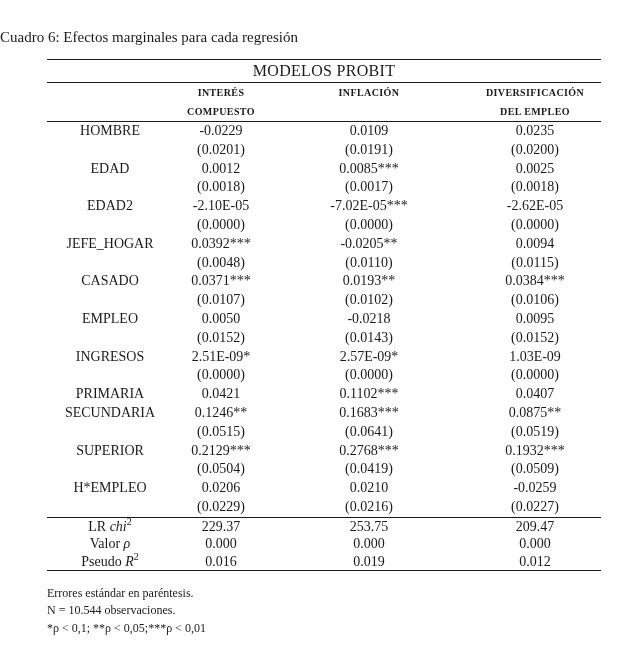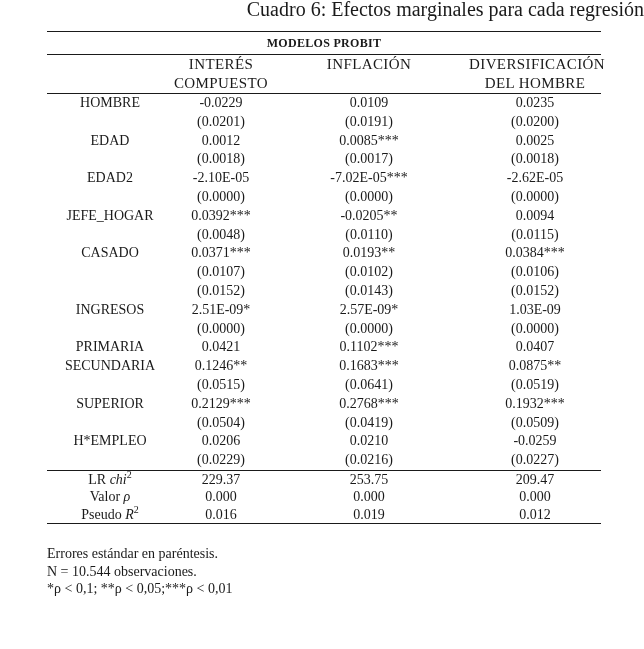--- a/index.html
+++ b/index.html
@@ -6,22 +6,23 @@
     margin: 0;
     padding: 0;
     background: #ffffff;
     width: 644px;
     height: 649px;
     color: #1a1a1a;
     font-family: "Liberation Serif", "DejaVu Serif", serif;
     overflow: hidden;
   }
   .caption {
-    text-align: right;
-    font-size: 20px;
+    text-align: left;
+    padding-top: 28px;
+    font-size: 15px;
     line-height: 18px;
   }
   table.probit {
     border-collapse: collapse;
     table-layout: fixed;
     width: 554px;
     margin: 13px 0 0 47px;
     border-top: 1.6px solid #1a1a1a;
     border-bottom: 1.6px solid #1a1a1a;
   }
@@ -30,31 +31,32 @@
   col.c2 { width: 200px; }
   col.c3 { width: 132px; }
   th, td {
     padding: 0;
     font-weight: normal;
     text-align: center;
     white-space: nowrap;
     overflow: visible;
   }
   .group-row th {
-    font-weight: bold;
-    font-size: 12px;
+    font-weight: normal;
+    font-size: 16px;
     line-height: 22px;
     letter-spacing: 0.3px;
     border-bottom: 1.6px solid #1a1a1a;
     text-align: center;
   }
   .colhead th {
-    font-size: 15px;
+    font-size: 10px;
     line-height: 19px;
     letter-spacing: 0.4px;
+    font-weight: bold;
   }
   .colhead.r2 th {
     border-bottom: 1.6px solid #1a1a1a;
   }
   tbody td {
     font-size: 14px;
     line-height: 18.8px;
   }
   tbody.summary td {
     line-height: 17.4px;
@@ -62,22 +64,22 @@
   tbody.summary tr:first-child td {
     border-top: 1.6px solid #1a1a1a;
   }
   tbody.summary i { font-style: italic; text-align: center; }
   tbody.summary sup {
     font-size: 10px;
     line-height: 0;
     vertical-align: super;
   }
   .notes {
-    margin: 21px 0 0 47px;
-    font-size: 14px;
+    margin: 14px 0 0 47px;
+    font-size: 12px;
     line-height: 17.4px;
   }
 </style>
 </head>
 <body>
 
 <div class="page">
 
   <div class="caption">Cuadro 6: Efectos marginales para cada regresión</div>
 
@@ -95,21 +97,21 @@
       <tr class="colhead r1">
         <th></th>
         <th>INTERÉS</th>
         <th>INFLACIÓN</th>
         <th>DIVERSIFICACIÓN</th>
       </tr>
       <tr class="colhead r2">
         <th></th>
         <th>COMPUESTO</th>
         <th></th>
-        <th>DEL HOMBRE</th>
+        <th>DEL EMPLEO</th>
       </tr>
     </thead>
     <tbody id="var-rows">
         <tr>
           <td>HOMBRE</td>
           <td>-0.0229</td>
           <td>0.0109</td>
           <td>0.0235</td>
         </tr>
         <tr>
@@ -158,20 +160,26 @@
           <td>CASADO</td>
           <td>0.0371***</td>
           <td>0.0193**</td>
           <td>0.0384***</td>
         </tr>
         <tr>
           <td></td>
           <td>(0.0107)</td>
           <td>(0.0102)</td>
           <td>(0.0106)</td>
+        </tr>
+        <tr>
+          <td>EMPLEO</td>
+          <td>0.0050</td>
+          <td>-0.0218</td>
+          <td>0.0095</td>
         </tr>
         <tr>
           <td></td>
           <td>(0.0152)</td>
           <td>(0.0143)</td>
           <td>(0.0152)</td>
         </tr>
         <tr>
           <td>INGRESOS</td>
           <td>2.51E-09*</td>

